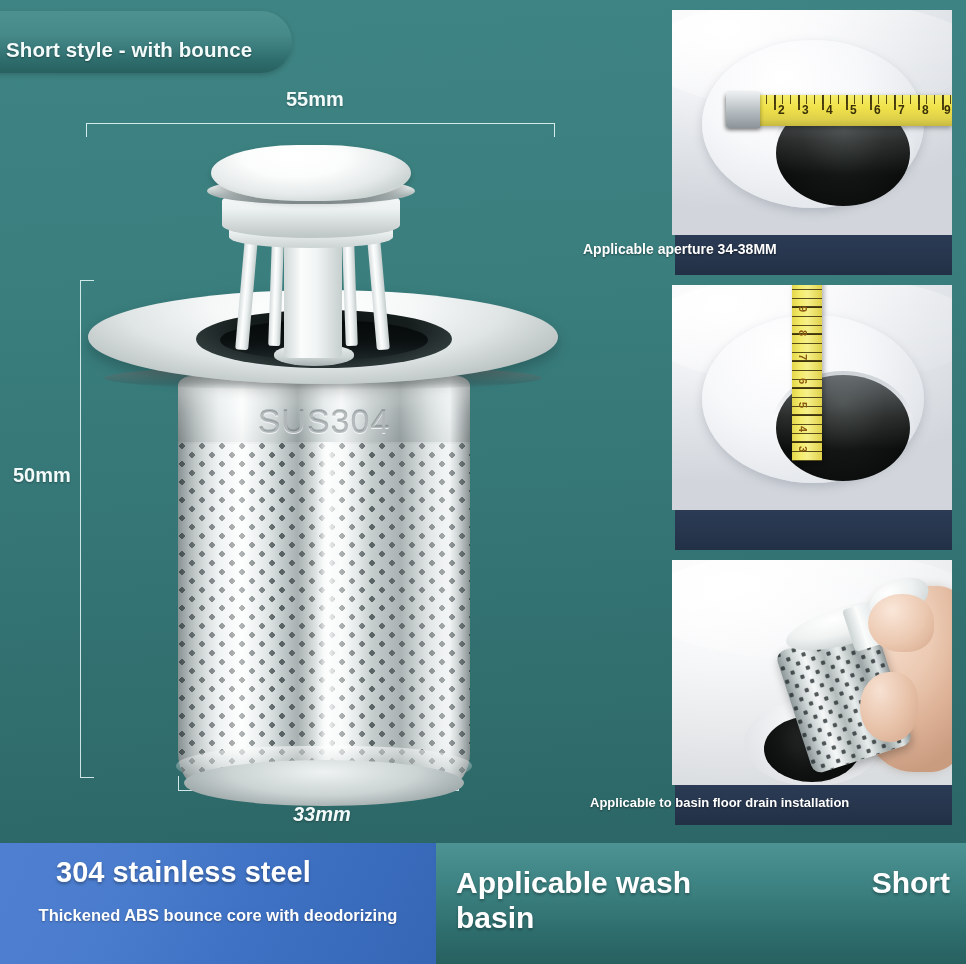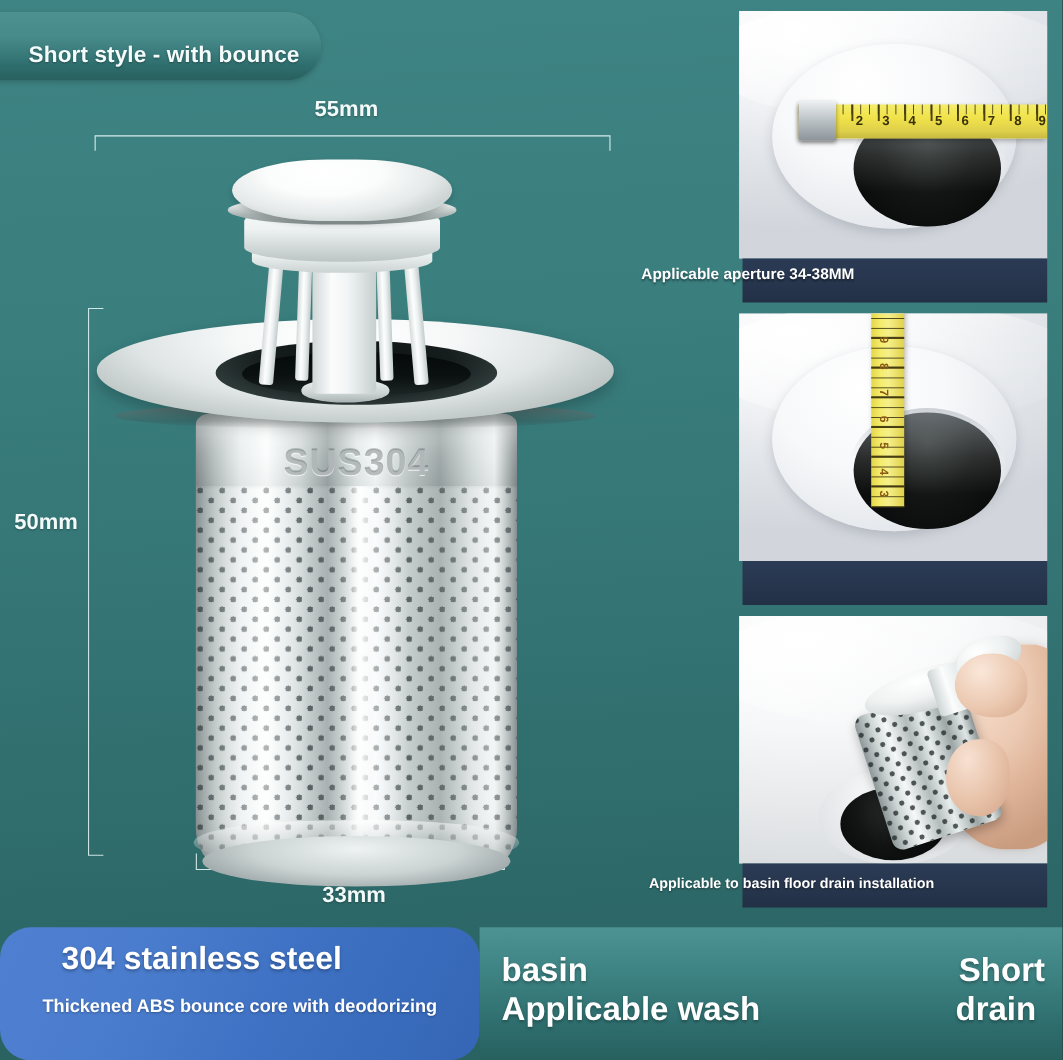--- a/index.html
+++ b/index.html
@@ -22,42 +22,42 @@
     left: -30px;
     top: 11px;
     width: 322px;
     height: 62px;
     border-radius: 34px;
     background: linear-gradient(180deg, #4d9191 0%, #478a8a 38%, #2f6e6e 78%, #27605f 100%);
     box-shadow: 0 2px 5px rgba(0,0,0,0.18);
   }
   #badge-label {
     position: absolute;
-    left: 56px;
+    left: 36px;
     top: 27px;
     font-size: 20.5px;
     font-weight: bold;
     color: #f4fbfb;
     letter-spacing: 0.1px;
     text-shadow: 0 1px 2px rgba(0,0,0,0.35);
     white-space: nowrap;
     text-align: center;
   }
 
   
   .dim-label {
     position: absolute;
     color: #f2fafa;
     font-size: 20px;
     font-weight: bold;
     text-shadow: 0 1px 2px rgba(0,0,0,0.3);
     white-space: nowrap;
   }
   #dim-55-label { left: 286px; top: 88px; }
-  #dim-33-label { left: 293px; top: 803px; }
+  #dim-33-label { left: 293px; top: 803px; font-style: italic; }
   #dim-50-label { left: 13px; top: 464px; }
 
   #bracket-55 {
     position: absolute;
     left: 86px;
     top: 123px;
     width: 469px;
     height: 14px;
     border-top: 1.6px solid rgba(233,249,249,0.88);
     border-left: 1.6px solid rgba(233,249,249,0.88);
@@ -229,21 +229,21 @@
     background:
       linear-gradient(180deg, rgba(255,255,255,0.42) 0%, rgba(255,255,255,0.1) 55%, rgba(0,0,0,0.04) 100%);
   }
   #sus-mark {
     position: absolute;
     left: 0;
     top: 26px;
     width: 100%;
     text-align: center;
     font-size: 34px;
-    font-weight: bold;
+    font-weight: normal;
     letter-spacing: 1px;
     color: rgba(126,136,137,0.5);
     text-shadow: 0 1px 0 rgba(255,255,255,0.75), 0 -1px 0 rgba(90,100,100,0.35);
   }
   #perf {
     position: absolute;
     left: 0;
     top: 66px;
     width: 292px;
     height: 344px;
@@ -554,21 +554,20 @@
   #cap-text-3 { left: -82px; font-size: 13px;  top: 10px; }
 
   
   #bottom-left {
     position: absolute;
     left: 0;
     top: 843px;
     width: 436px;
     height: 121px;
     background: linear-gradient(116deg, #4f7fd0 0%, #4a7ccd 30%, #3f72c4 56%, #3a6cbd 78%, #3566b5 100%);
-    border-radius: 28px;
   }
   #bl-title {
     position: absolute;
     left: 56px;
     top: 13px;
     font-size: 29px;
     font-weight: bold;
     color: #ffffff;
     text-shadow: 0 2px 3px rgba(0,0,0,0.3);
     white-space: nowrap;
@@ -738,22 +737,21 @@
     </div>
   </div>
 
   <div id="bottom-left">
     <div id="bl-title">304 stainless steel</div>
     <div id="bl-sub">Thickened ABS bounce core with deodorizing</div>
   </div>
 
   <div id="bottom-right">
     <div id="br-label-1">
+      <span class="br-line">Applicable wash</span>
       <span class="br-line">basin</span>
-      <span class="br-line">Applicable wash</span>
     </div>
     <div id="br-label-2">
       <span class="br-line">Short</span>
-      <span class="br-line" id="br-line-2b">drain</span>
     </div>
   </div>
 
 </div>
 
 </body></html>

